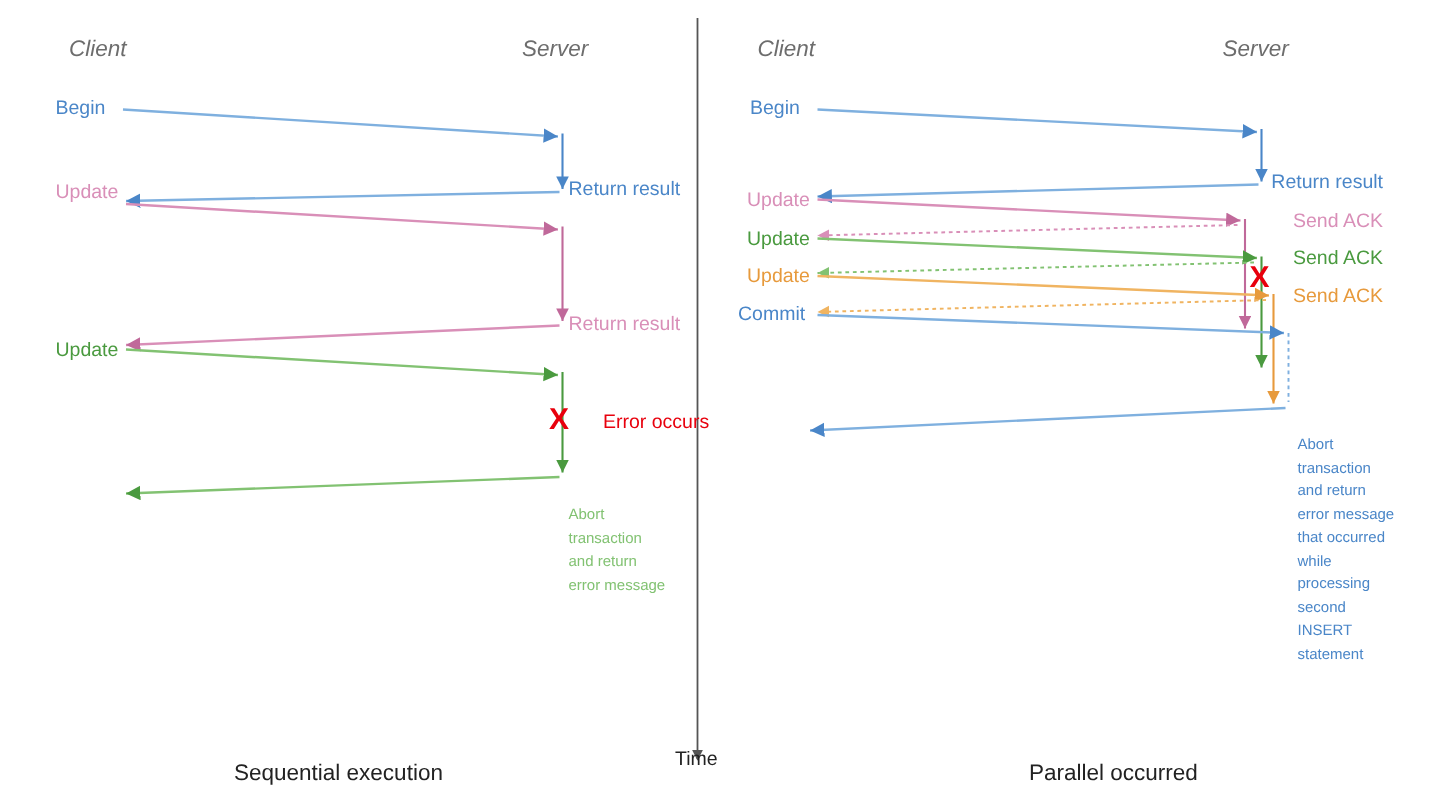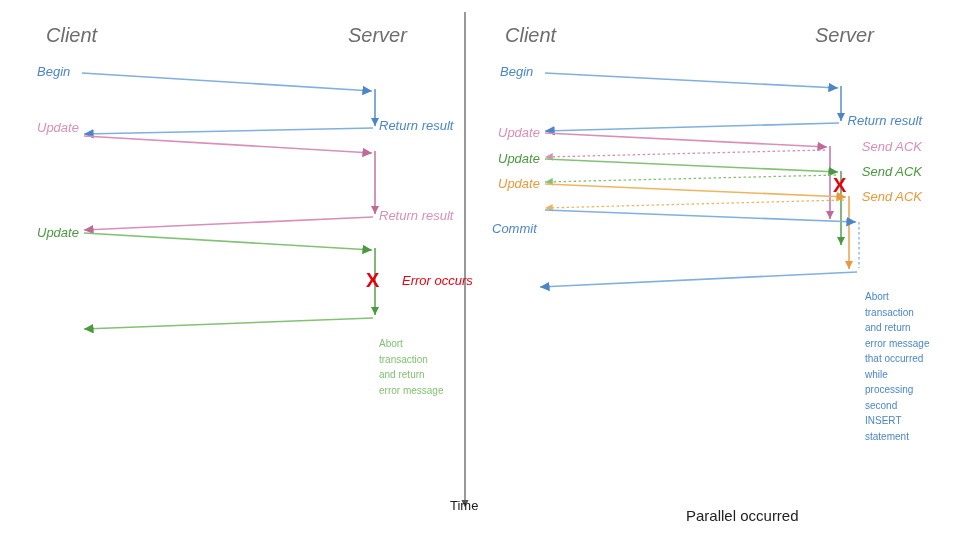--- a/index.html
+++ b/index.html
@@ -3,22 +3,22 @@
 <meta charset="utf-8">
 <style>
   html,body{margin:0;padding:0;}
   body{
     width:960px;height:540px;background:#ffffff;
     font-family:"Liberation Sans","DejaVu Sans",sans-serif;
     overflow:hidden;position:relative;
   }
   #stage{position:absolute;left:0;top:0;width:960px;height:540px;}
   svg.diagram{position:absolute;left:0;top:0;width:960px;height:540px;}
-  .lbl{position:absolute;font-size:13px;line-height:15px;white-space:pre;font-style:italic;}
-  .hdr{position:absolute;font-size:20px;font-style:italic;color:#6d6d6d;}
+  .lbl{position:absolute;font-size:13px;line-height:15px;white-space:pre;}
+  .hdr{position:absolute;font-size:15px;font-style:italic;color:#6d6d6d;}
   .caption{position:absolute;font-size:15px;color:#222222;}
   .timelbl{position:absolute;font-size:13px;color:#222222;}
   .xmark{position:absolute;font-size:20px;font-weight:bold;color:#e8000d;line-height:20px;}
   .multi{position:absolute;font-size:10px;line-height:15.5px;white-space:pre-line;margin-top:24px;}
   .rightal{text-align:right;}
 </style>
 </head>
 <body>
 
 <div id="stage">
@@ -124,31 +124,32 @@
   <div class="lbl" style="left:379px;top:208px;color:#d98fb8;">Return result</div>
 
   <div class="xmark" style="left:366px;top:270px;">X</div>
   <div class="lbl" style="left:402px;top:273px;color:#e8000d;">Error occurs</div>
 
   <div class="multi" style="left:379px;top:312px;color:#82c272;">Abort
 transaction
 and return
 error message</div>
 
+  <div class="caption" style="left:156px;top:507px;">Sequential execution</div>
 
   <div class="timelbl" style="left:450px;top:498px;">Time</div>
 
   <div class="hdr" style="left:505px;top:24px;">Client</div>
   <div class="hdr" style="left:815px;top:24px;">Server</div>
 
   <div class="lbl" style="left:500px;top:64px;color:#4a86c8;">Begin</div>
   <div class="lbl" style="left:498px;top:125px;color:#d98fb8;">Update</div>
   <div class="lbl" style="left:498px;top:151px;color:#4a9a3f;">Update</div>
   <div class="lbl" style="left:498px;top:176px;color:#e79a3c;">Update</div>
-  <div class="lbl" style="left:492px;top:201px;color:#4a86c8;margin-top:20px;">Commit</div>
+  <div class="lbl" style="left:492px;top:201px;color:#4a86c8;">Commit</div>
 
   <div class="lbl rightal" style="left:830px;top:113px;width:92px;color:#4a86c8;">Return result</div>
   <div class="lbl rightal" style="left:830px;top:139px;width:92px;color:#d98fb8;">Send ACK</div>
   <div class="lbl rightal" style="left:830px;top:164px;width:92px;color:#4a9a3f;">Send ACK</div>
   <div class="lbl rightal" style="left:830px;top:189px;width:92px;color:#e79a3c;">Send ACK</div>
 
   <div class="xmark" style="left:833px;top:175px;">X</div>
 
   <div class="multi" style="left:865px;top:265px;color:#4a86c8;">Abort
 transaction

